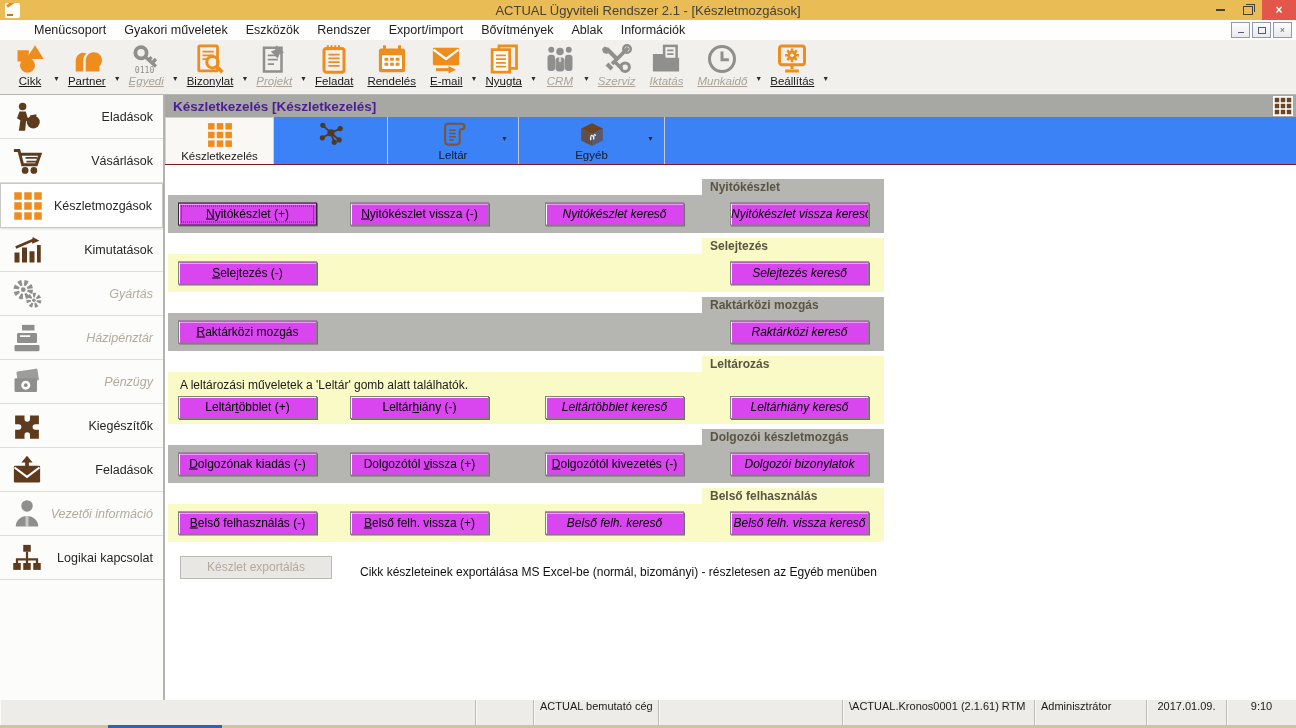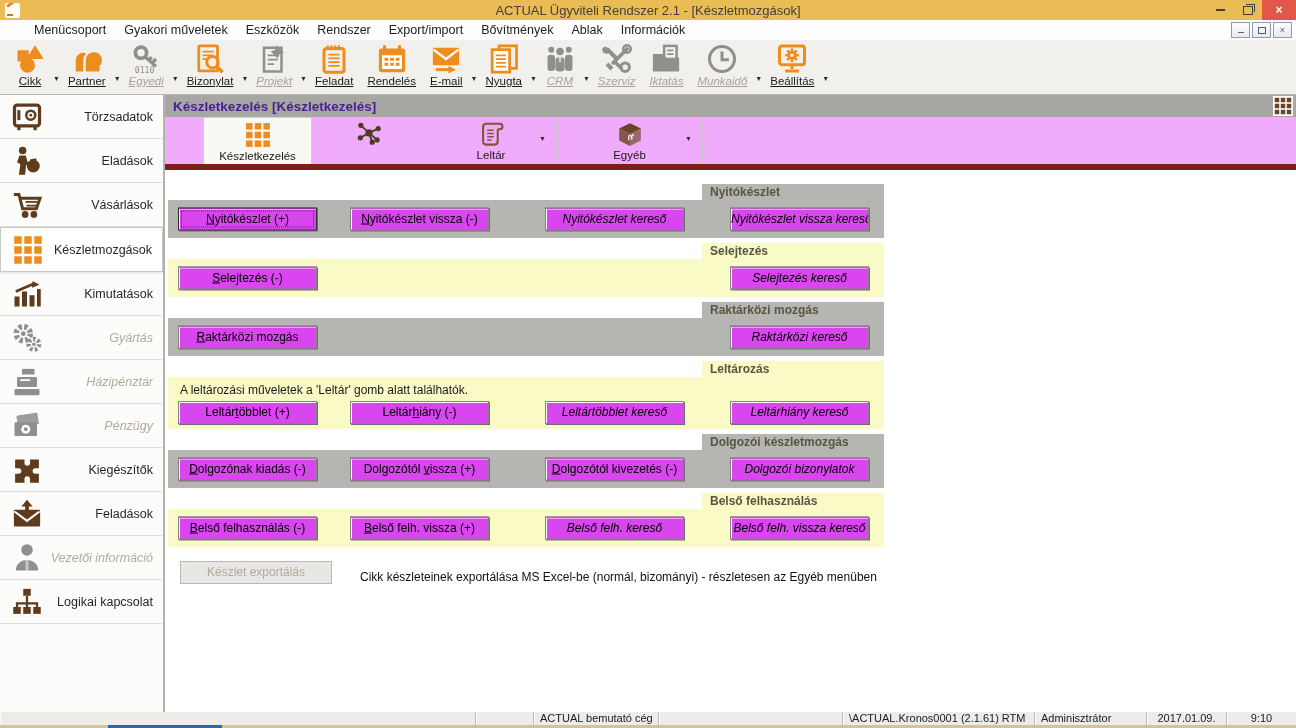--- a/index.html
+++ b/index.html
@@ -45,21 +45,21 @@
   .sidebar{width:163px;background:#fcfcfb;border-right:2px solid #b3b3af;display:flex;flex-direction:column;}
   .sitem{height:43px;display:flex;align-items:center;padding:0 10px 0 12px;border-bottom:1px solid #dededa;}
   .sitem .lbl{flex:1;text-align:right;font-size:12.5px;color:#262626;}
   .sitem.dis .lbl{color:#b2aa9c;font-style:italic;}
   .sitem.sel{background:#fff;border:1px solid #c9c9c5;border-bottom:1px solid #c9c9c5;box-shadow:0 1px 2px rgba(0,0,0,.12);}
   
   .content{flex:1;display:flex;flex-direction:column;min-width:0;background:#fff;}
   .cheader{height:22px;background:#a7a7a3;display:flex;align-items:center;flex:0 0 auto;}
   .cheader .txt{color:#4c1d95;font-weight:bold;font-size:13.5px;padding-left:8px;flex:1;}
   .cheader .ic20{margin-right:3px;color:#6b4423;background:#fff;padding:1px;}
-  .tabbar{height:47px;background:#f0abfc;display:flex;border-bottom:6px solid #7f1d1d;flex:0 0 auto;padding-left:38px;}
+  .tabbar{height:47px;background:#3b82f6;display:flex;border-bottom:1px solid #7f1d1d;flex:0 0 auto;}
   .tab{display:flex;flex-direction:column;align-items:center;justify-content:flex-start;border-right:1px solid #c8c7c3;position:relative;padding-top:4px;}
   .tab:nth-child(1){width:107px;} .tab:nth-child(2){width:113px;gap:24px;} .tab:nth-child(3){width:130px;} .tab:nth-child(4){width:145px;}
   .tab .lbl{font-size:11.5px;margin-top:2px;color:#1a1a1a;white-space:nowrap;}
   .tab.sel{background:#f9f8f5;border:1px solid #d2d0cc;border-bottom:none;}
   .tab .arr{position:absolute;right:10px;top:18px;font-size:7px;color:#2b2b2b;}
   .cbody{flex:1;background:#fff;padding:13px 0 0 3px;overflow:hidden;position:relative;}
   
   .section{width:716px;margin-bottom:4px;}
   .sec-tab{width:183px;height:17px;margin-left:auto;font-weight:bold;font-size:12px;color:#5a5443;
            line-height:17px;padding-left:8px;box-sizing:border-box;border-top:1px solid #fdfdfb;border-left:1px solid #fdfdfb;}
@@ -76,21 +76,21 @@
   .hasnote .wbtn{top:auto;bottom:5px;transform:none;}
   .wbtn.search{font-style:italic;}
   .wbtn.focused{border:1px solid #2e2e2c;outline:1px dotted #3c3c3a;outline-offset:-4px;}
   .col1{left:10px;} .col2{left:182px;} .col3{left:377px;} .col4{left:562px;}
   
   .exportrow{margin-top:14px;display:flex;align-items:flex-end;}
   .exportbtn{width:152px;height:23px;margin-left:12px;background:#e8e7e4;border:1px solid #b9b8b4;
              font-size:12px;color:#b2aa9c;text-align:center;line-height:21px;box-sizing:border-box;}
   .exportnote{font-size:12px;margin-left:28px;color:#111;}
   
-  .statusbar{height:16px;background:#edece8;border-bottom:3px solid #cfc49d;display:flex;flex:0 0 auto;box-sizing:border-box;}
+  .statusbar{height:28px;background:#edece8;border-bottom:3px solid #cfc49d;display:flex;flex:0 0 auto;box-sizing:border-box;}
   .sb-cell{border-right:1px solid #bdbbb5;box-shadow:inset 1px 0 0 #fbfaf7;font-size:11px;line-height:13px;
            padding:0 6px;box-sizing:border-box;white-space:nowrap;overflow:hidden;color:#1a1a1a;}
   .sb-cell:nth-child(1){width:476px;} .sb-cell:nth-child(2){width:58px;} .sb-cell:nth-child(3){width:125px;}
   .sb-cell:nth-child(4){width:184px;} .sb-cell:nth-child(5){width:192px;} .sb-cell:nth-child(6){width:112px;}
   .sb-cell:nth-child(7){width:80px;text-align:center;} .sb-cell:nth-child(8){flex:1;text-align:center;border-right:none;}
   .taskbar-sliver{position:absolute;left:108px;bottom:0;width:114px;height:3px;background:#2e63b8;z-index:5;}
 </style>
 </head>
 <body>
 
@@ -301,32 +301,20 @@
             <path d="M12 16.5v3.5M6.5 21.5h11" stroke="currentColor" stroke-width="2.4"></path>
           </svg>
         </span>
         <span class="lbl">Beállítás</span>
       </div>
       <div class="tarrow">▼</div>
     </div>
 
   <div class="main">
     <div class="sidebar" id="sidebar">
-        <div class="sitem">
-          <span class="ic ic30 brown">
-            <svg viewBox="0 0 24 24">
-              <rect x="2" y="2.5" width="20" height="16.5" rx="2" fill="none" stroke="currentColor" stroke-width="2.6"></rect>
-              <circle cx="15" cy="10.5" r="3.6" fill="none" stroke="currentColor" stroke-width="2"></circle>
-              <circle cx="15" cy="10.5" r="1.1" fill="currentColor"></circle>
-              <path d="M5.5 6.5v8" stroke="currentColor" stroke-width="2.4"></path>
-              <path d="M5.5 19v3.5M18.5 19v3.5" stroke="currentColor" stroke-width="2.6"></path>
-            </svg>
-          </span>
-          <span class="lbl">Törzsadatok</span>
-        </div>
         <div class="sitem">
           <span class="ic ic30 brown">
             <svg viewBox="0 0 24 24" fill="currentColor">
               <circle cx="8.5" cy="3.5" r="3"></circle>
               <path d="M6 7.5h5l1.5 5 4 2.5-1 2-4.2-2L10.5 23h-5l1.2-8.5L4 13z"></path>
               <circle cx="17" cy="16" r="5.2"></circle>
               <path d="M14.5 11.5l5-1" stroke="currentColor" stroke-width="1.6"></path>
             </svg>
           </span>
           <span class="lbl">Eladások</span>

